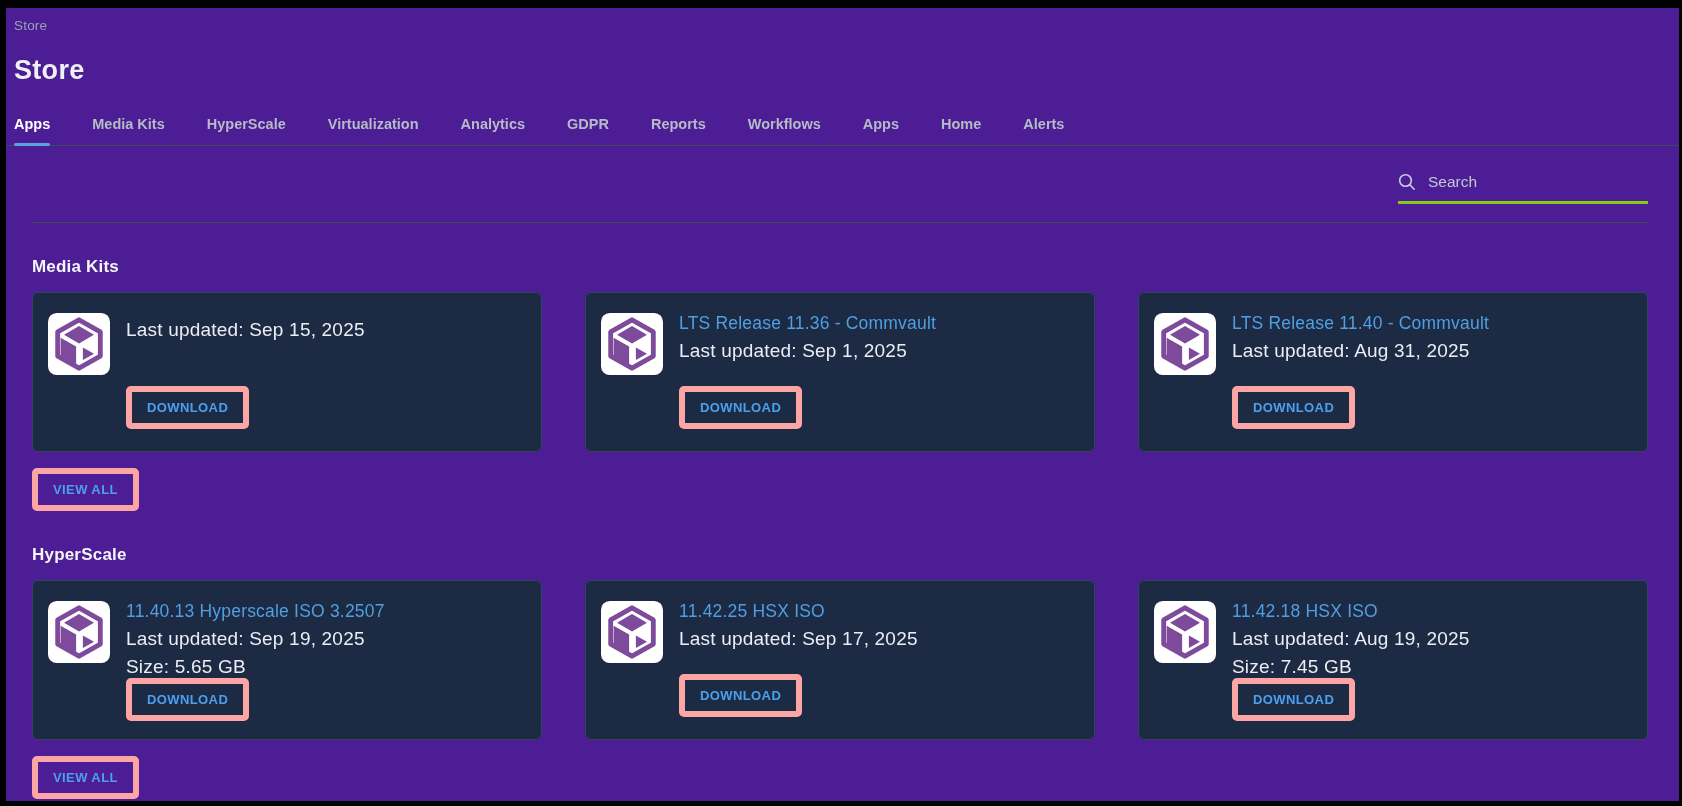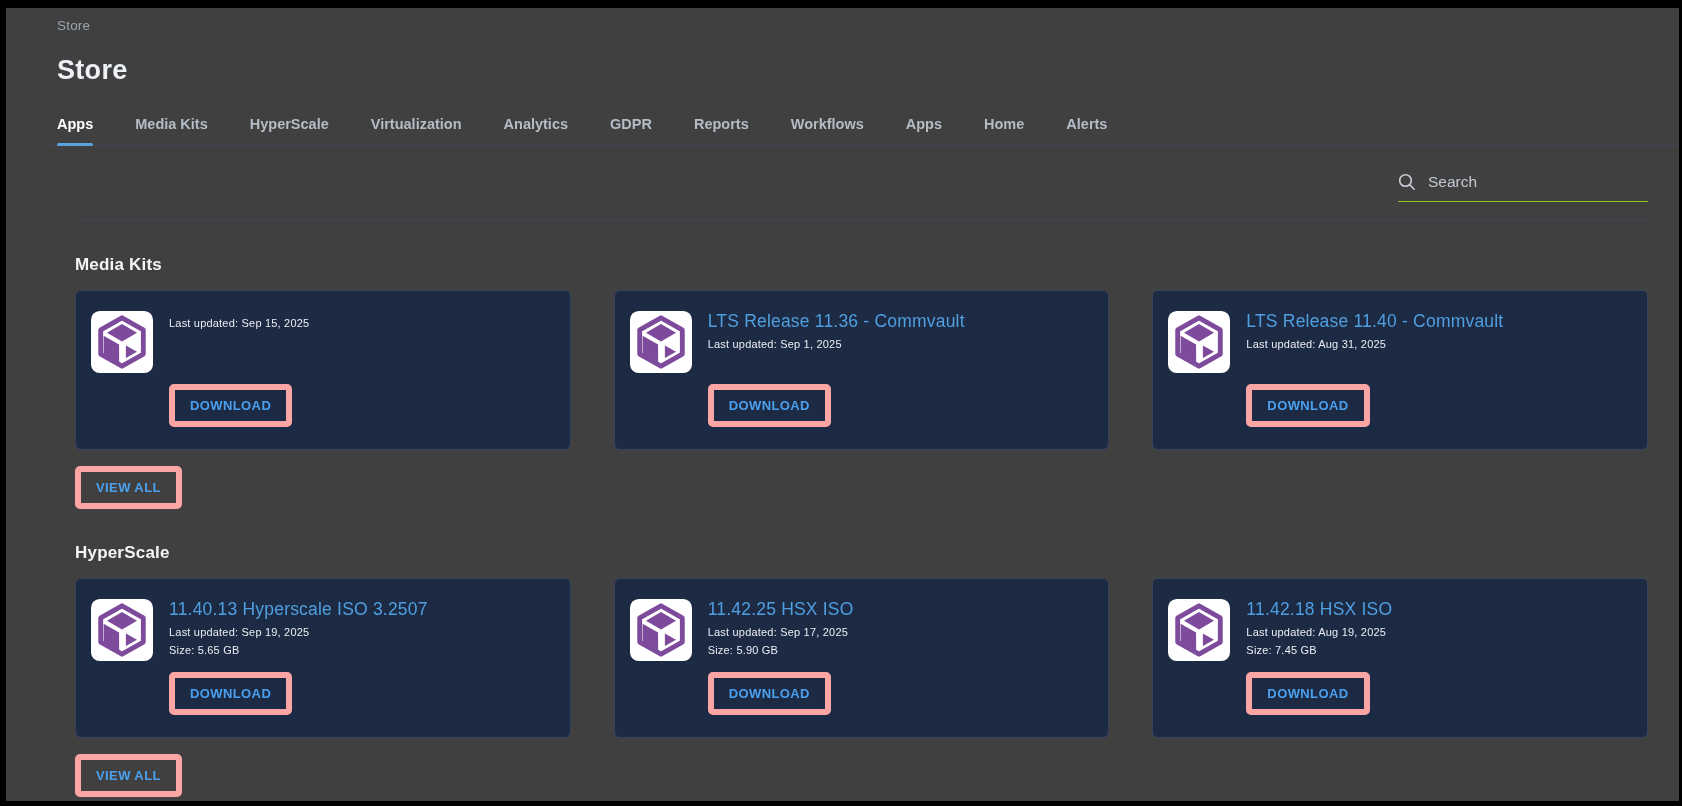--- a/index.html
+++ b/index.html
@@ -5,23 +5,22 @@
   html, body { margin:0; padding:0; }
   body {
     width:1682px; height:806px;
     background:#000;
     font-family:"Liberation Sans", sans-serif;
     overflow:hidden;
     position:relative;
   }
   .screen {
     position:absolute; left:6px; top:8px; right:3px; bottom:5px;
-    background:#404040;
+    background:#4c1d95;
     overflow:hidden;
-    padding-left:43px;
   }
   
   .header { padding:10px 8px 0 8px; }
   .breadcrumb { font-size:13.5px; color:#9aa3b1; letter-spacing:.2px; }
   .page-title { margin-top:22px; font-size:27px; font-weight:600; color:#eef1f5; letter-spacing:.3px; }
   
   .tabs {
     display:flex; gap:42px;
     padding:30px 8px 0 8px;
     border-bottom:1px solid #3f4957;
@@ -34,21 +33,21 @@
   }
   .tab.active { color:#ffffff; }
   .tab.active::after {
     content:""; position:absolute; left:0; right:0; bottom:-1px; height:3px;
     background:#57a3e2; border-radius:2px;
   }
   
   .searchbar { display:flex; justify-content:flex-end; padding:26px 31px 0 26px; }
   .search-field {
     width:250px; display:flex; align-items:center; gap:10px;
-    border-bottom:1px solid #84cc16; padding-bottom:9px;
+    border-bottom:3px solid #84cc16; padding-bottom:9px;
   }
   .search-field svg { flex:0 0 auto; }
   .search-input {
     background:transparent; border:none; outline:none;
     color:#c9cfd8; font-size:15.5px; width:100%;
     font-family:"Liberation Sans", sans-serif;
   }
   .search-input::placeholder { color:#c3c9d2; opacity:1; }
   .rule { border:none; border-top:1px solid #3f4957; margin:18px 31px 0 26px; }
   
@@ -57,21 +56,21 @@
   .cards { display:flex; gap:43px; margin-top:15px; }
   .card {
     flex:1 1 0; box-sizing:border-box; height:160px;
     background:#1d2a43; border:1px solid #35435f; border-radius:6px;
     padding:20px 20px 22px 15px;
     display:flex; align-items:flex-start;
   }
   .card-icon { width:62px; height:62px; margin-right:16px; flex:0 0 auto; }
   .card-body { display:flex; flex-direction:column; flex:1 1 auto; height:100%; }
   .card-title { font-size:17.5px; color:#4f9fe1; text-decoration:none; cursor:pointer; letter-spacing:.2px; }
-  .card-updated, .card-size { margin-top:6px; font-size:11px; color:#eaeef4; letter-spacing:.2px; }
+  .card-updated, .card-size { margin-top:6px; font-size:19px; color:#eaeef4; letter-spacing:.2px; }
   .card-size:empty { margin:0; }
   .btn {
     background:transparent; cursor:pointer;
     border:6px solid #fca5a5; border-radius:5px;
     color:#4aa0ee; font-weight:700; font-size:13px; letter-spacing:.4px;
     padding:8px 15px; font-family:"Liberation Sans", sans-serif;
   }
   .download-btn { margin-top:auto; align-self:flex-start; }
   .view-all-btn { margin-top:16px; }
 </style>
@@ -180,21 +179,20 @@
         </div>
       </div>
 
       <div class="card">
         <svg class="card-icon" viewBox="0 0 64 64">
             <use href="#pkg-icon"></use>
           </svg>
         <div class="card-body">
           <a class="card-title">11.42.25 HSX ISO</a>
           <div class="card-updated">Last updated: Sep 17, 2025</div>
-          <div class="card-size">Size: 5.90 GB</div>
           <button class="btn download-btn">DOWNLOAD</button>
         </div>
       </div>
 
       <div class="card">
         <svg class="card-icon" viewBox="0 0 64 64">
             <use href="#pkg-icon"></use>
           </svg>
         <div class="card-body">
           <a class="card-title">11.42.18 HSX ISO</a>

